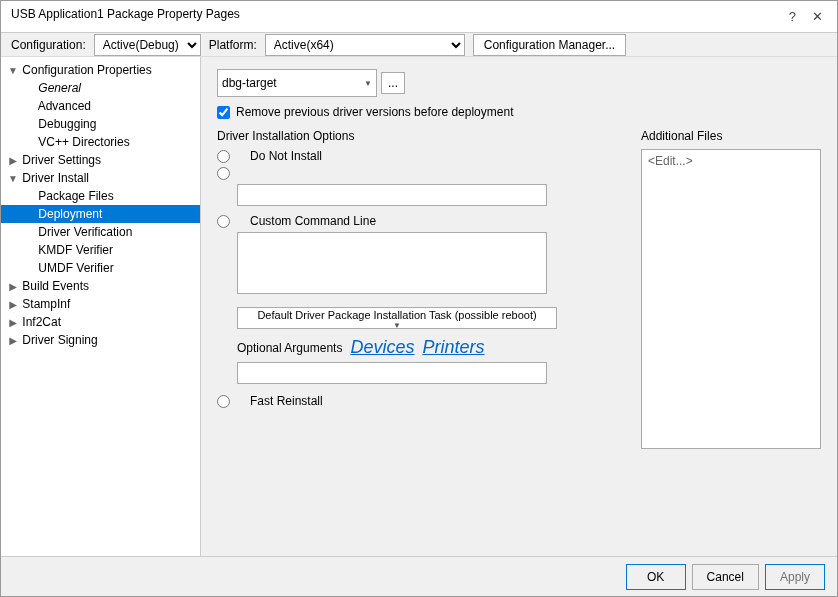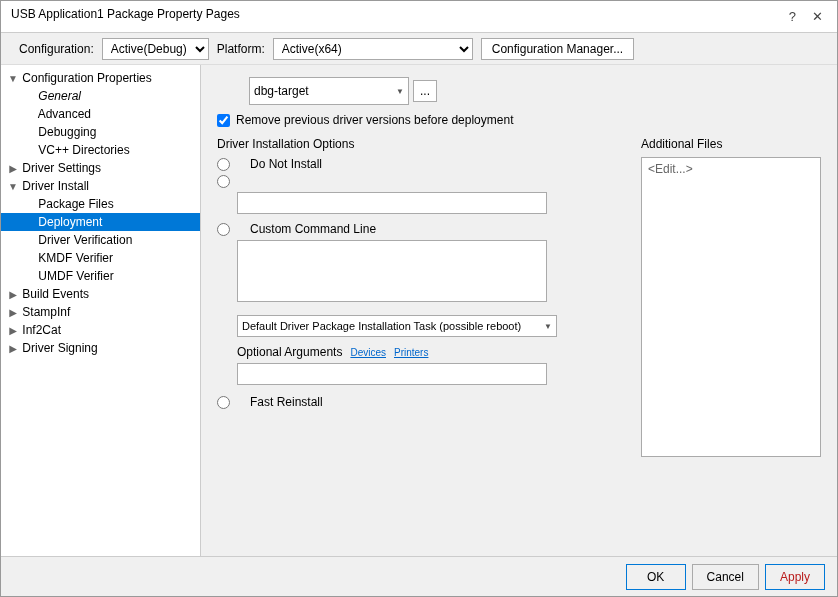--- a/index.html
+++ b/index.html
@@ -42,26 +42,26 @@
     .title-btn {
       font-size: 13px;
       cursor: pointer;
       color: #444;
       background: none;
       border: none;
       padding: 0 4px;
     }
     .toolbar-row {
       background: #f0f0f0;
-      padding: 6px 18px;
+      padding: 6px 10px;
       display: flex;
       align-items: center;
       gap: 8px;
       border-bottom: 1px solid #ddd;
-      height: 32px;
+      height: 24px;
     }
     .toolbar-label {
       font-size: 12px;
       color: #000;
     }
     .toolbar-select {
       border: 1px solid #aaa;
       background: #fff;
       font-size: 12px;
       padding: 1px 4px;
@@ -129,21 +129,20 @@
       border: 1px solid #aaa;
       background: #fff;
       font-size: 12px;
       padding: 13px 4px;
       height: 22px;
       min-width: 160px;
       display: flex;
       align-items: center;
       justify-content: space-between;
       cursor: pointer;
-      margin-left: 32px;
     }
     .combo-arrow {
       font-size: 8px;
       color: #555;
     }
     .ellipsis-btn {
       border: 1px solid #aaa;
       background: #fff;
       font-size: 12px;
       padding: 1px 6px;
@@ -220,21 +219,22 @@
     .optional-row {
       display: flex;
       align-items: center;
       gap: 8px;
       margin-bottom: 4px;
     }
     .link-text {
       color: #0066cc;
       text-decoration: underline;
       cursor: pointer;
-      font-size: 10px;
+      font-size: 18px;
+      font-style: italic;
     }
     .bottom-bar {
       background: #f0f0f0;
       border-top: 1px solid #ccc;
       padding: 8px 12px;
       display: flex;
       justify-content: flex-end;
       gap: 6px;
       height: 40px;
       align-items: center;
@@ -243,21 +243,21 @@
       border: 1px solid #aaa;
       background: #f0f0f0;
       font-size: 12px;
       padding: 3px 14px;
       height: 26px;
       cursor: pointer;
       min-width: 60px;
     }
     .bottom-btn.apply-btn {
       border: 1px solid #0078d7;
-      color: #b91c1c;
+      color: #737373;
     }
     .bottom-btn.ok-btn {
       border: 1px solid #0078d7;
     }
     input[type="checkbox"] { width: 13px; height: 13px; }
     input[type="radio"] { width: 13px; height: 13px; }
   </style>
 </head>
 <body>
 
@@ -387,21 +387,21 @@
 
           <div class="radio-option">
             <input type="radio" name="driveropt" style="">
             <span>Custom Command Line</span>
           </div>
           <div style="margin-bottom:10px; margin-left:20px;">
             <textarea class="text-area" rows="4" style="width: 310px;"></textarea>
           </div>
 
           <div style="margin-bottom:8px; margin-left:20px;">
-            <div class="dropdown-select" style="width:320px;">
+            <div class="dropdown-select" style="width:320px;flex-direction:column;">
               <span style="font-size:11px;">Default Driver Package Installation Task (possible reboot)</span>
               <span class="combo-arrow">▼</span>
             </div>
           </div>
 
           <div class="optional-row" style="margin-left:20px;">
             <span>Optional Arguments</span>
             <span class="link-text">Devices</span>
             <span class="link-text">Printers</span>
           </div>

